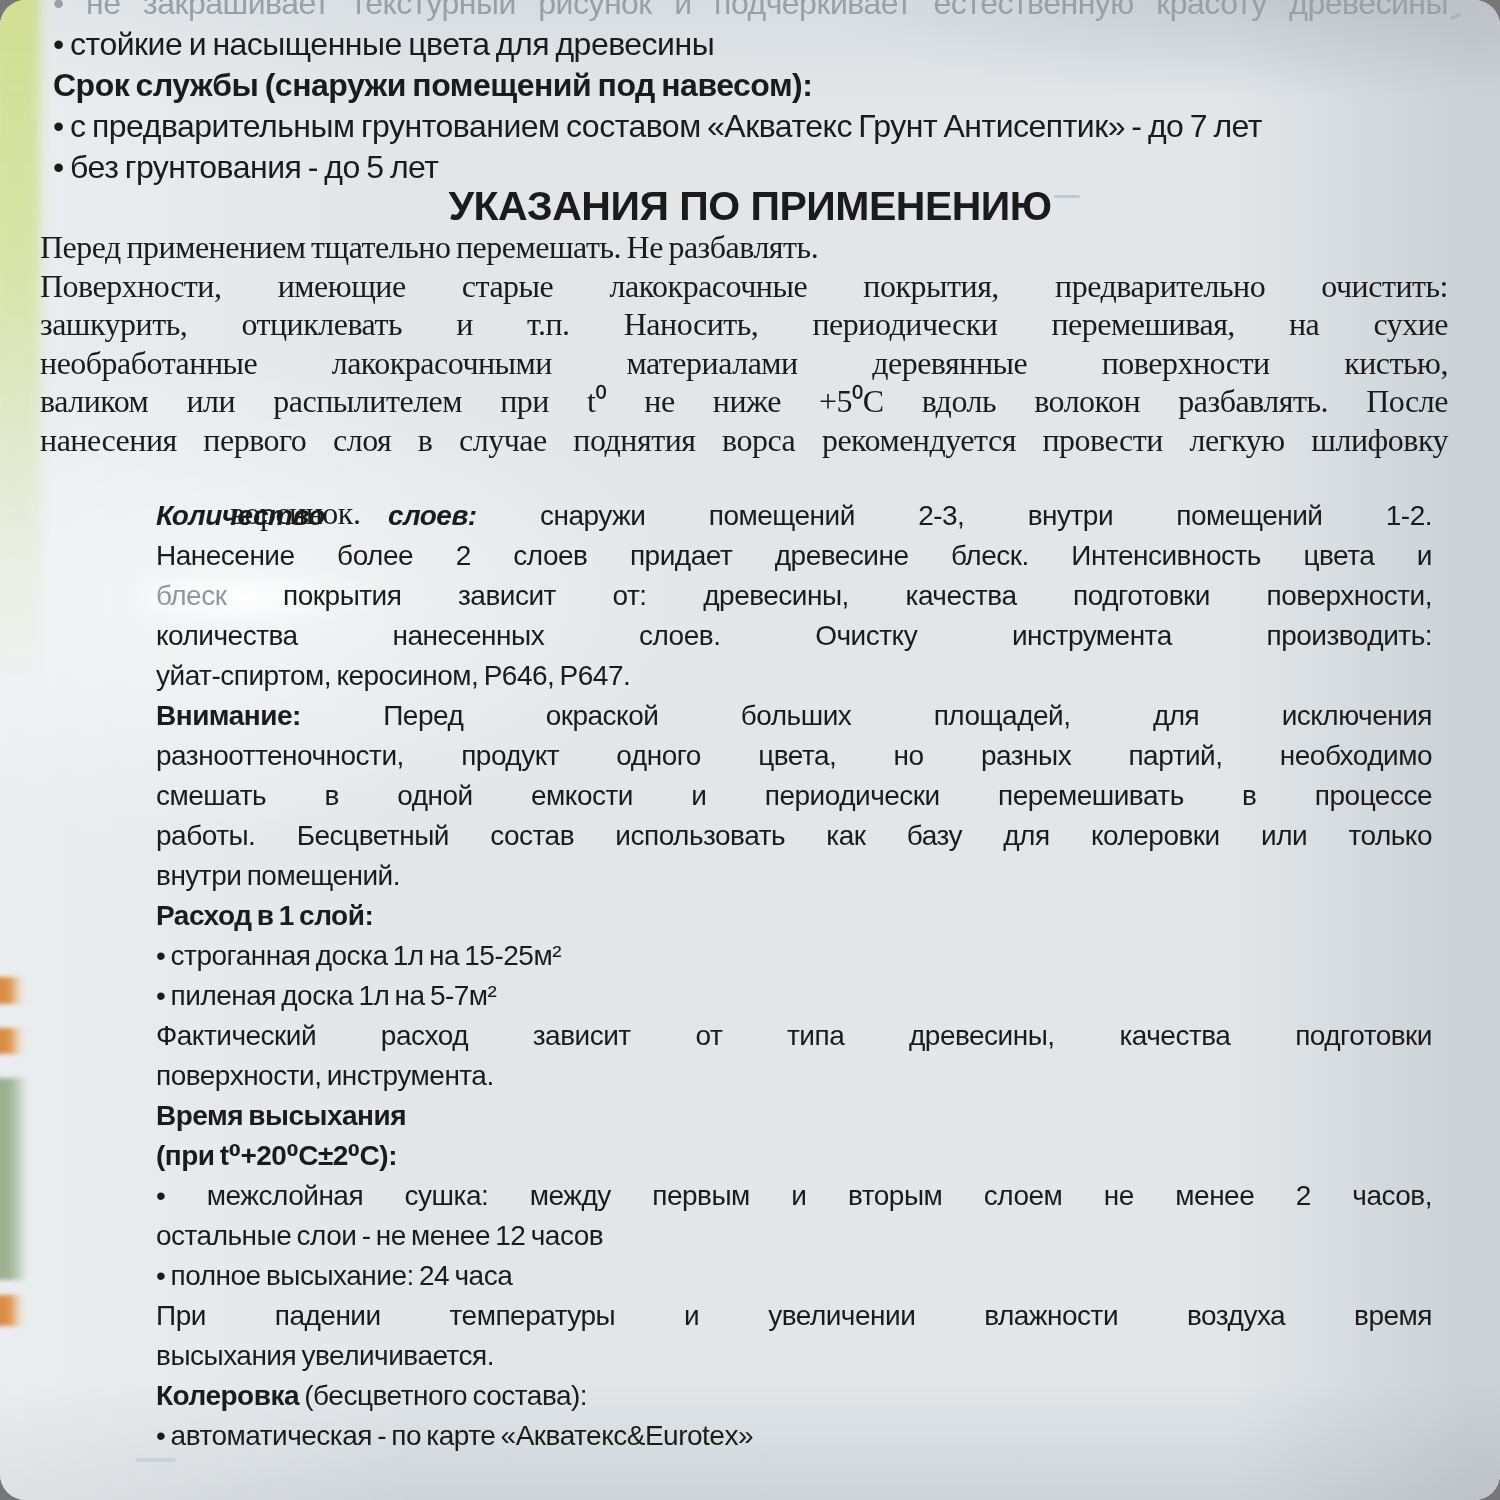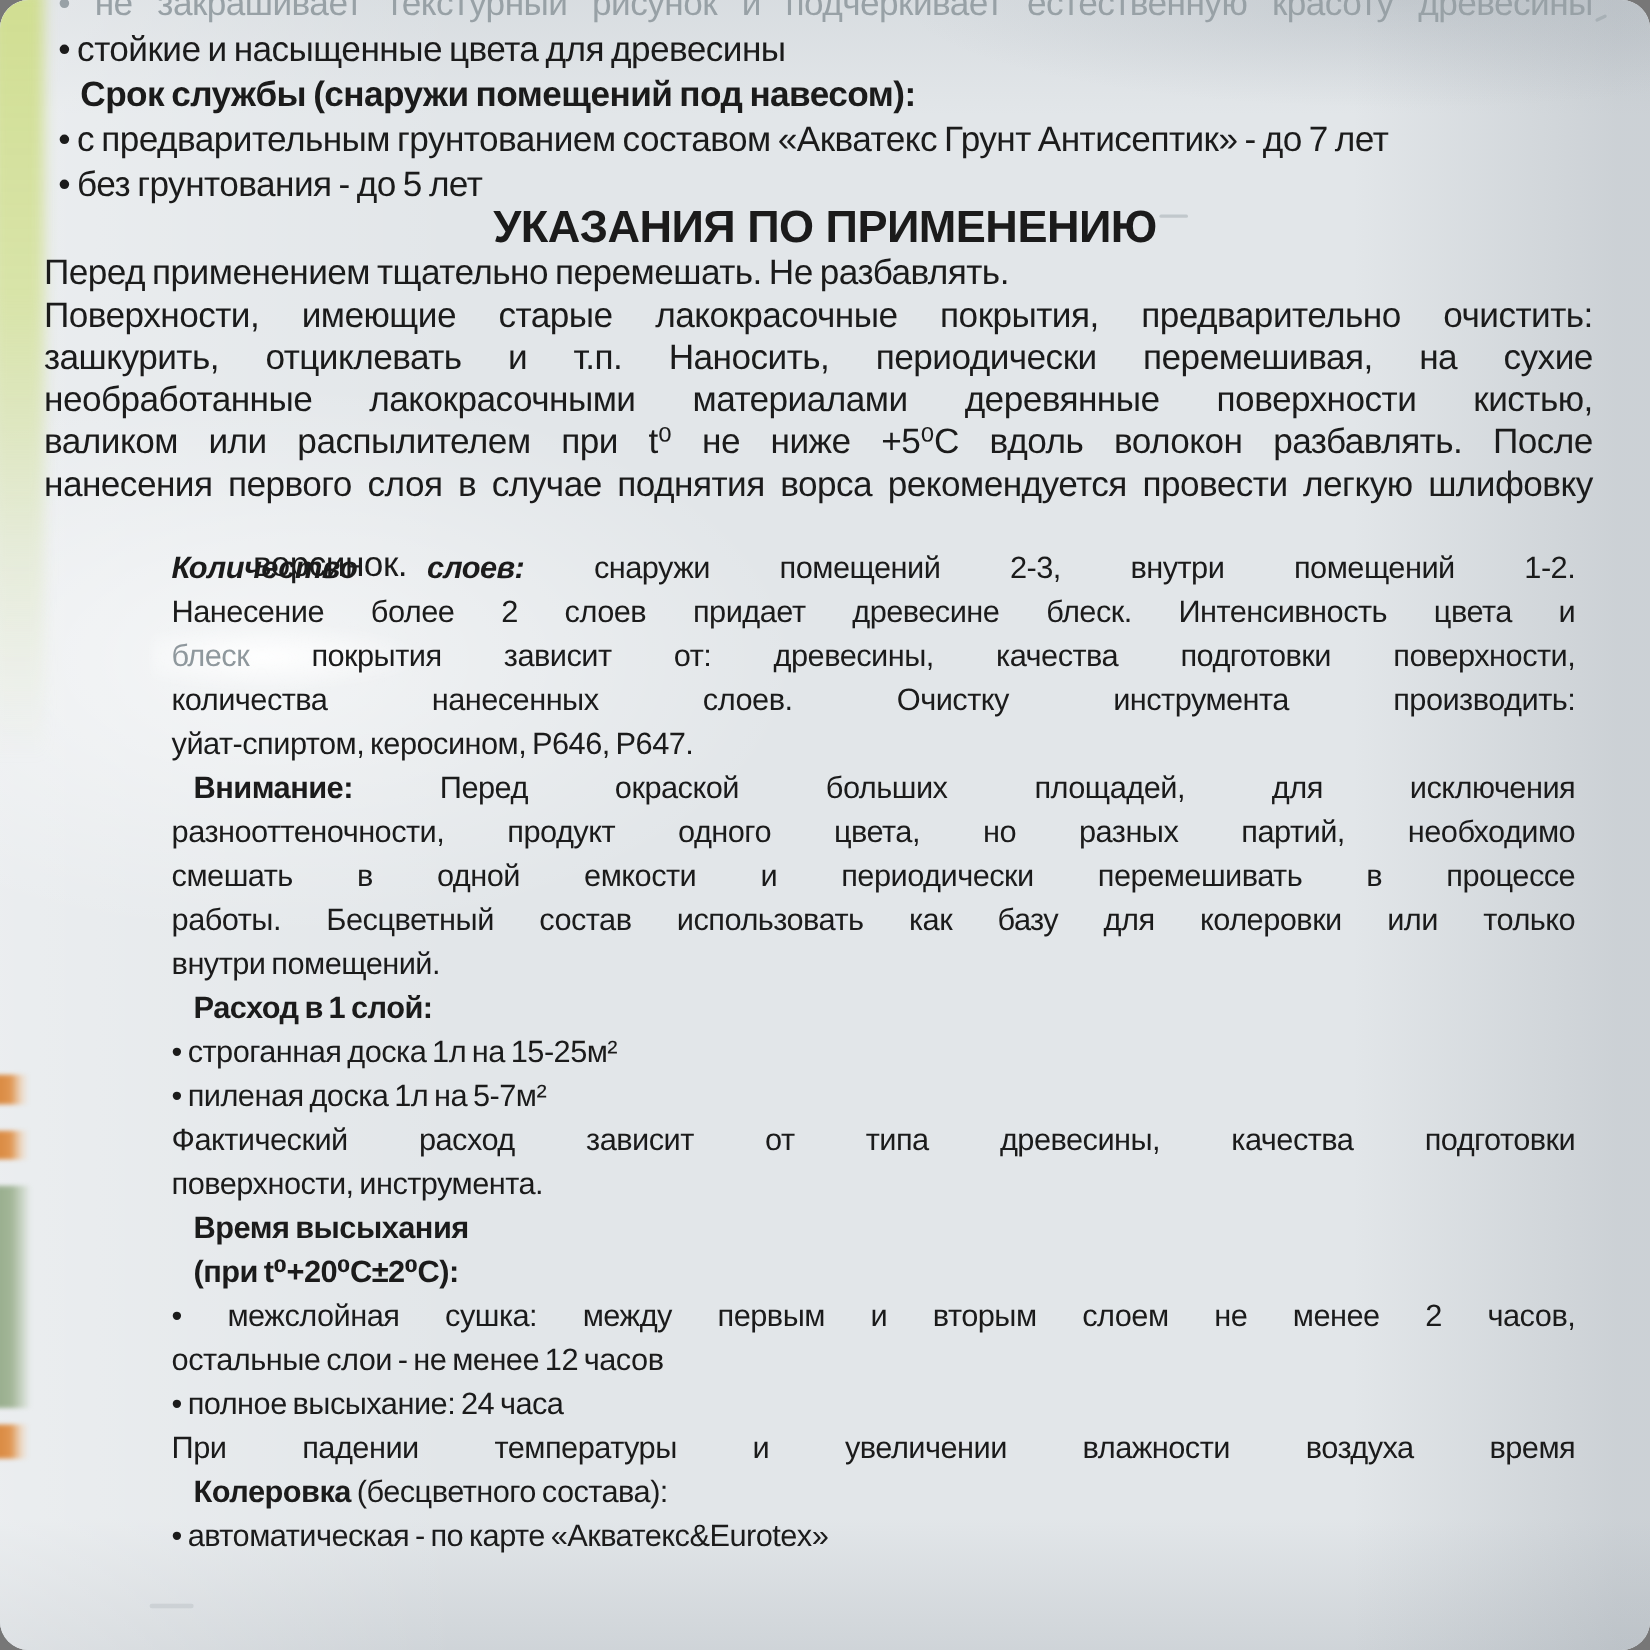--- a/index.html
+++ b/index.html
@@ -39,31 +39,31 @@
     background:radial-gradient(ellipse at 40% 50%, rgba(255,255,255,0.95), rgba(255,255,255,0) 72%);
     filter:blur(4px);
   }
   .speck{position:absolute;background:#9aa3a8;border-radius:2px;}
 
   
   .tblock{position:absolute;}
   .line{letter-spacing:-0.5px;word-spacing:-2px;white-space:nowrap;}
   .wrapline{letter-spacing:-0.5px;word-spacing:-2px;}
   .just{white-space:normal;text-align:justify;text-align-last:justify;}
-  .b{font-weight:bold;margin-left:20px;}
+  .b{font-weight:bold;}
   .bi{font-weight:bold;font-style:italic;}
   .faded{color:#98a1a6;}
   .dim{color:#8f989d;margin-top:44px;}
 
   .top-block{left:53px;top:-17px;width:1395px;font-size:32px;line-height:41px;}
   .heading{
     left:0;top:183px;width:100%;text-align:center;
     font-size:41px;font-weight:bold;letter-spacing:-0.5px;
   }
-  .app-block{left:40px;top:228px;width:1408px;font-size:32px;line-height:38.5px;}
+  .app-block{left:40px;top:228px;width:1408px;font-size:32px;line-height:38.5px;font-family:Liberation Serif, serif;}
   .indent{padding-left:190px;margin-top:35px;}
   .main-block{left:156px;top:496px;width:1276px;font-size:28px;line-height:40px;}
 </style>
 </head>
 <body>
 
 <div class="canvas">
   <div class="bg"></div>
   <div class="leaf-strip"></div>
 
@@ -115,17 +115,18 @@
     <div class="line">• пиленая доска 1л на 5-7м²</div>
     <div class="wrapline just">Фактический расход зависит от типа древесины, качества подготовки</div>
     <div class="line">поверхности, инструмента.</div>
 
     <div class="line b">Время высыхания</div>
     <div class="line b">(при t⁰+20⁰С±2⁰С):</div>
     <div class="wrapline just">• межслойная сушка: между первым и вторым слоем не менее 2 часов,</div>
     <div class="line">остальные слои - не менее 12 часов</div>
     <div class="line">• полное высыхание: 24 часа</div>
     <div class="wrapline just">При падении температуры и увеличении влажности воздуха время</div>
+    <div class="line">высыхания увеличивается.</div>
 
     <div class="line"><span class="b">Колеровка</span><span> (бесцветного состава):</span></div>
     <div class="line">• автоматическая - по карте «Акватекс&amp;Eurotex»</div>
   </div>
 </div>
 
 </body></html>

